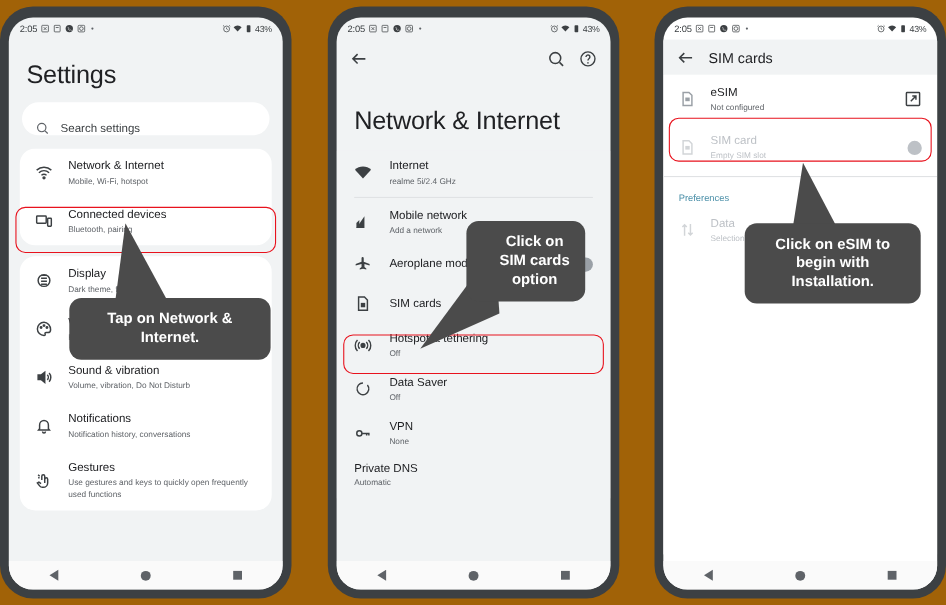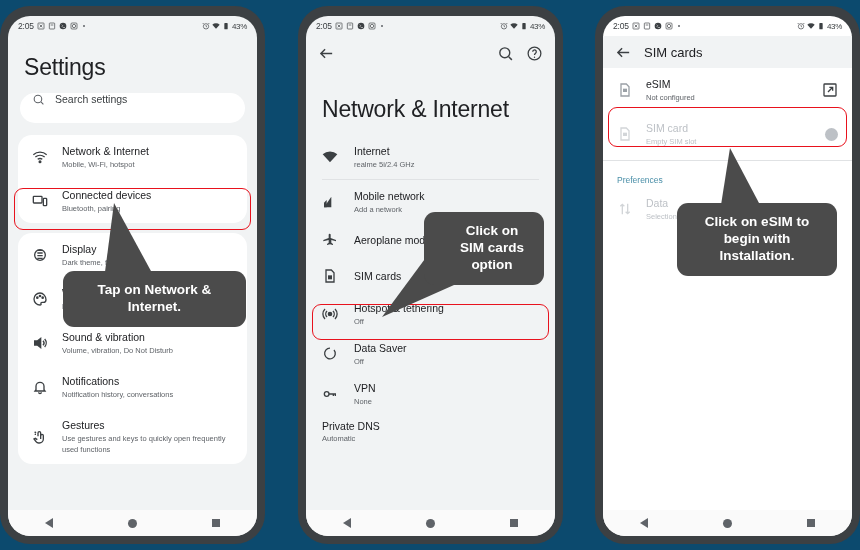--- a/index.html
+++ b/index.html
@@ -2,21 +2,21 @@
 <html><head>
 <meta charset="utf-8">
 <style>
   * { box-sizing: border-box; margin: 0; padding: 0; }
   html, body {
     width: 860px; height: 550px;
     background: #000;
     font-family: "Liberation Sans", sans-serif;
     overflow: hidden;
   }
-  .stage { position: relative; width: 860px; height: 550px; background: #0c4a6e; }
+  .stage { position: relative; width: 860px; height: 550px; background: #a16207; }
 
   
   .phone {
     position: absolute;
     width: 265px; height: 538px;
     background: #3c4043;
     border-radius: 30px;
     padding: 10px 8px 8px 8px;
     overflow: hidden;
   }
@@ -63,21 +63,21 @@
   .bigtitle {
     font-size: 23px; color: #202124; font-weight: 400;
     padding: 18px 16px 12px 16px; letter-spacing: -0.2px;
   }
   .bigtitle.t2 { padding-top: 26px; padding-bottom: 14px; }
 
   
   .searchbar {
     margin: 0 12px 12px 12px; height: 30px;
     background: #fff; border-radius: 16px;
-    display: flex; align-items: flex-start; gap: 10px; padding: 0 12px;
+    display: flex; align-items: flex-end; gap: 10px; padding: 0 12px;
   }
   .searchbar .ic { width: 13px; height: 13px; color: #5f6368; }
   .search-ph { font-size: 10.5px; color: #3c4043; }
 
   
   .scroll { position: relative; height: 448px; overflow: hidden; }
   .card {
     background: #fff; border-radius: 14px; margin: 0 10px 10px 10px;
     overflow: hidden;
   }
@@ -637,21 +637,21 @@
         <polygon points="12,0 62,92 0,92" fill="#4b4b4b"></polygon>
       </svg>
   </div>
   <div class="callout" style="left:63px; top:271px; width:183px;">Tap on Network &amp; Internet.</div>
 
   <div class="tail" style="left:382px; top:225px;">
     <svg width="75" height="95" viewBox="0 0 75 95">
         <polygon points="68,0 72,60 0,92" fill="#4b4b4b"></polygon>
       </svg>
   </div>
-  <div class="callout" style="left:424px; top:212px; width:120px;padding-left:28px;">Click on SIM cards option</div>
+  <div class="callout" style="left:424px; top:201px; width:108px;padding-left:28px;">Click on SIM cards option</div>
 
   <div class="tail" style="left:718px; top:148px;">
     <svg width="70" height="80" viewBox="0 0 70 80">
         <polygon points="12,0 52,76 0,76" fill="#4b4b4b"></polygon>
       </svg>
   </div>
   <div class="callout" style="left:677px; top:203px; width:160px;">Click on eSIM to begin with Installation.</div>
 
 </div>
 

